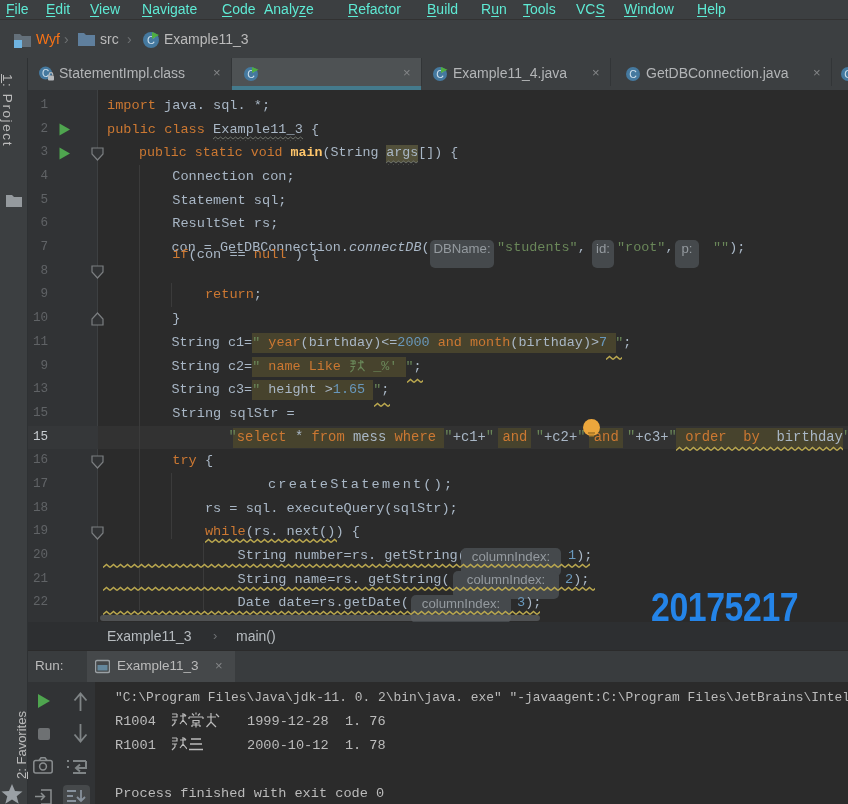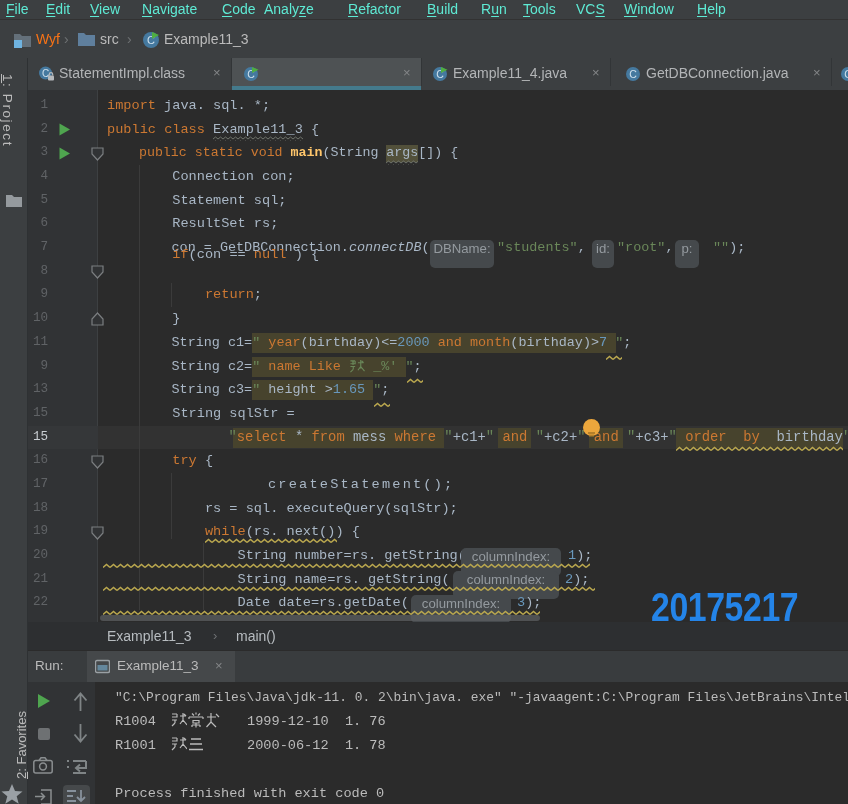--- a/index.html
+++ b/index.html
@@ -303,23 +303,23 @@
       </g>
     </svg>
 <div class="abs" style="left:63px;top:785px;width:27px;height:19px;background:#46494b;border-radius:4px 4px 0 0"></div>
 <svg class="abs" style="left:66px;top:789px" width="21" height="15" viewBox="0 0 21 15">
       <g stroke="#87919c" stroke-width="1.8" fill="none">
         <path d="M1 2 h9 M1 7 h6 M1 12 h9 M15 1 v10 M11 8 l4 4 l4 -4"></path>
       </g>
     </svg>
 <div class="cl" style="left:115px;top:686px;color:#bbbbbb;font-size:12.9px">"C:\Program Files\Java\jdk-11. 0. 2\bin\java. exe" "-javaagent:C:\Program Files\JetBrains\Intel</div>
 <div class="cl" style="left:115px;top:710px;color:#bbbbbb">R1004</div>
-<div class="cl" style="left:247px;top:710px;color:#bbbbbb">1999-12-10  1. 76</div>
+<div class="cl" style="left:247px;top:710px;color:#bbbbbb">1999-12-28  1. 76</div>
 <div class="cl" style="left:115px;top:734px;color:#bbbbbb">R1001</div>
-<div class="cl" style="left:247px;top:734px;color:#bbbbbb">2000-06-12  1. 78</div>
+<div class="cl" style="left:247px;top:734px;color:#bbbbbb">2000-10-12  1. 78</div>
 <div class="cl" style="left:115px;top:782px;color:#bbbbbb">Process finished with exit code 0</div>
 <svg class="abs" style="left:171px;top:712px" width="16" height="16" viewBox="0 0 16 16">
       <g stroke="#bbbbbb" stroke-width="1.2" fill="none">
         <path d="M1 2 h5 M6 2 v3 h-5 M1 8 h5 M4 8 v3 M1 14 l3 -3 M9 4 h6 M12 1 v9 M12 8 l-3 4 M12 8 l4 5 M13 2 l2 2"></path>
       </g>
     </svg>
 <svg class="abs" style="left:188px;top:712px" width="16" height="16" viewBox="0 0 16 16">
       <g stroke="#bbbbbb" stroke-width="1.2" fill="none">
         <path d="M8 0.5 v2 M4 1.5 l2 2 M12 1.5 l-2 2 M1 5 h14 M1 5 v2 M15 5 v2 M5 8.5 h6 v2.5 h-6 z M8 11 v4.5 M4 13 h8 M4 13 v2 M12 13 v2"></path>
       </g>

